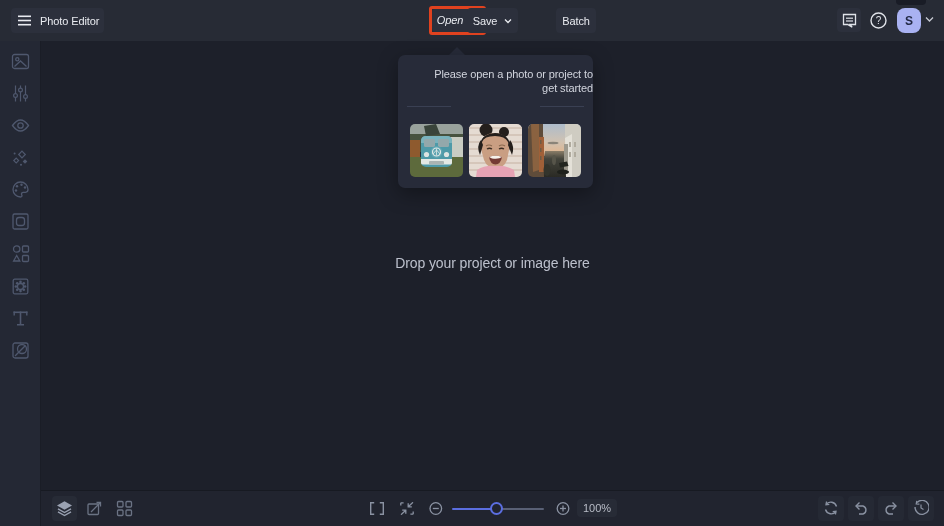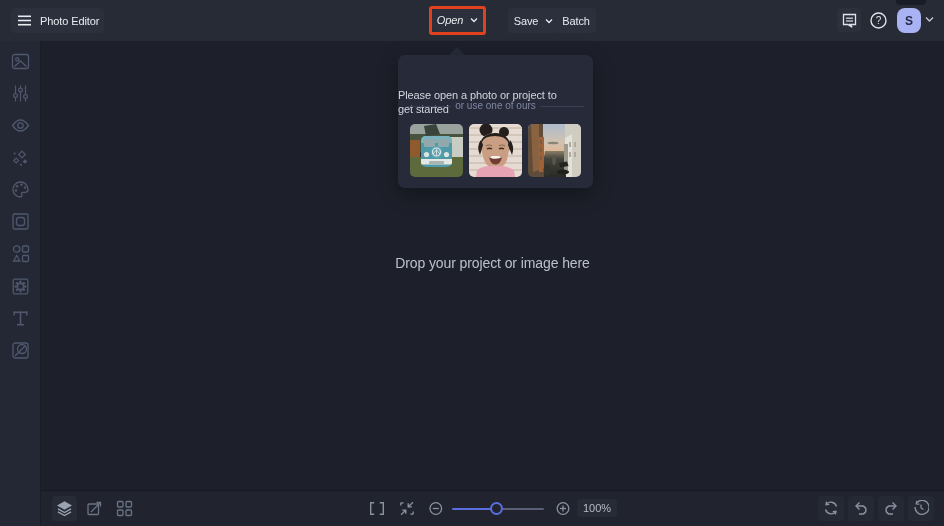--- a/index.html
+++ b/index.html
@@ -31,21 +31,21 @@
         <line x1="0" y1="9.7" x2="13" y2="9.7"></line>
       </g>
     </svg>
   <span style="margin-left:9px; font-size:11px; white-space:nowrap;">Photo Editor</span>
 </div>
 
 <div class="abs" style="left:429px; top:6px; width:57px; height:28.5px; border:3px solid #e0421f; border-radius:3px;"></div>
 <div class="tbtn" style="left:432px; top:9px; width:51px; height:22.5px;font-style:italic;">Open<svg class="chev" viewBox="0 0 8 8">
       <path d="M1 2.5 L4 5.5 L7 2.5" fill="none" stroke="#e9ebf0" stroke-width="1.3"></path>
     </svg></div>
-<div class="tbtn" style="left:508px; width:51px;">Save<svg class="chev" viewBox="0 0 8 8">
+<div class="tbtn" style="left:467px; width:51px;">Save<svg class="chev" viewBox="0 0 8 8">
       <path d="M1 2.5 L4 5.5 L7 2.5" fill="none" stroke="#e9ebf0" stroke-width="1.3"></path>
     </svg></div>
 <div class="tbtn" style="left:556px; width:40px;">Batch</div>
 
 <div class="tbtn" style="left:837px; width:24px; height:24px;">
   <svg width="15" height="15" viewBox="0 0 15 15">
       <path d="M1.5 1.5 h12 v10 h-5.5 l2.2 2.6 l-4.6 -2.6 h-4.1 z" fill="none" stroke="#dfe2e8" stroke-width="1.3"></path>
       <line x1="4" y1="5.2" x2="11" y2="5.2" stroke="#dfe2e8" stroke-width="1.2"></line>
       <line x1="4" y1="8" x2="11" y2="8" stroke="#dfe2e8" stroke-width="1.2"></line>
     </svg>
@@ -57,22 +57,21 @@
     </svg>
 </div>
 <div class="abs" style="left:896px; top:0px; width:30px; height:5px; background:#191c26; border-radius:0 0 4px 4px;"></div>
 <div class="abs" style="left:897px; top:8px; width:24px; height:25px; background:#a9b2f2; border-radius:8px; display:flex; align-items:center; justify-content:center; color:#232a46; font-size:12px; font-weight:bold;">S</div>
 <svg class="abs" style="left:925px; top:16px;" width="9" height="7" viewBox="0 0 9 7">
     <path d="M1 1.5 L4.5 5 L8 1.5" fill="none" stroke="#c7cad2" stroke-width="1.3"></path>
   </svg>
 
 <div class="arrow abs"></div>
 <div class="popover abs">
-  <div style="text-align:left; color:#d2d5de; font-size:11px; letter-spacing:-0.1px; line-height:13.5px; padding-top:13px;margin-top:21px;">Please open a photo or project to<br>get started</div>
-  <div style="position:absolute; left:0; top:45px; width:100%; text-align:center; color:#7e86a1; font-size:10px;">or use one of ours</div>
+  <div style="text-align:right; color:#d2d5de; font-size:11px; letter-spacing:-0.1px; line-height:13.5px; padding-top:13px;">Please open a photo or project to<br>get started</div>
   <div style="position:absolute; left:9px; top:51px; width:44px; height:1px; background:#3a4053;"></div>
   <div style="position:absolute; right:9px; top:51px; width:44px; height:1px; background:#3a4053;"></div>
 </div>
 
 <div class="thumb" style="left:410px;">
   <svg width="53" height="53" viewBox="0 0 53 53">
     <rect width="53" height="18" fill="#99a29c"></rect>
     <rect y="10" width="53" height="18" fill="#47523f"></rect>
     <path d="M14 2 L26 0 L30 10 L16 12 Z" fill="#39443a"></path>
     <rect x="33" y="13" width="20" height="22" fill="#c9ccc3"></rect>

